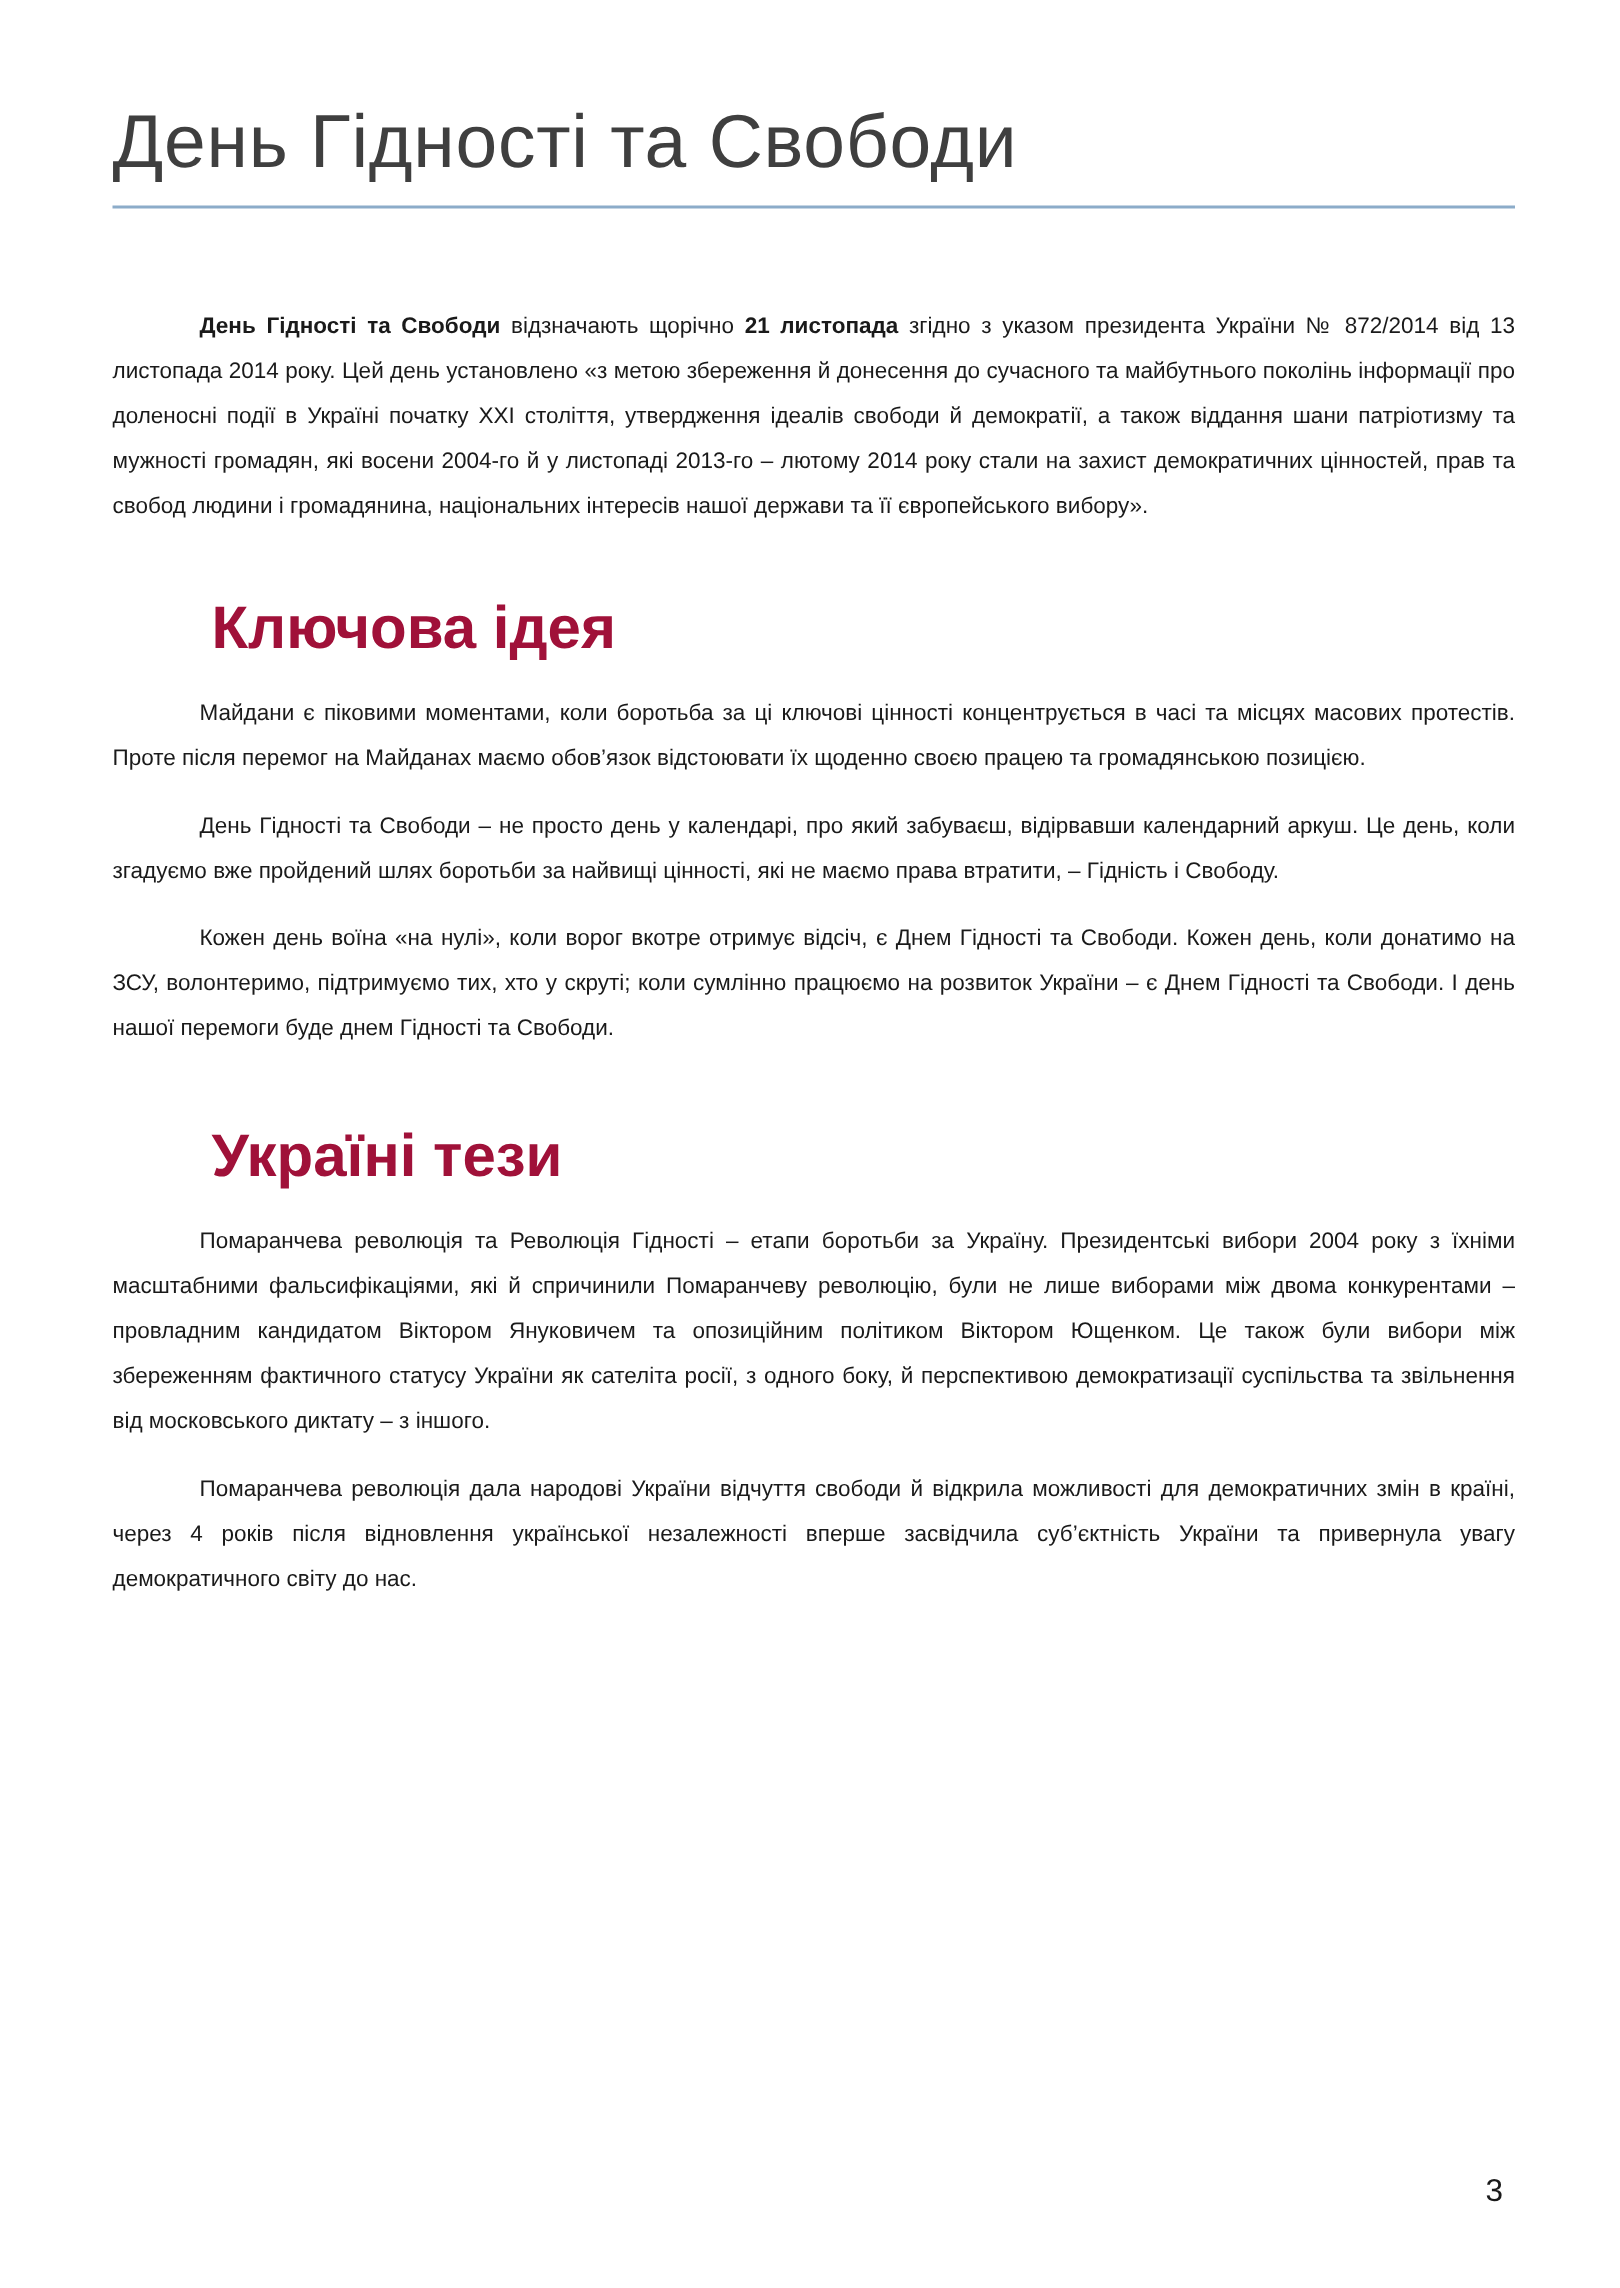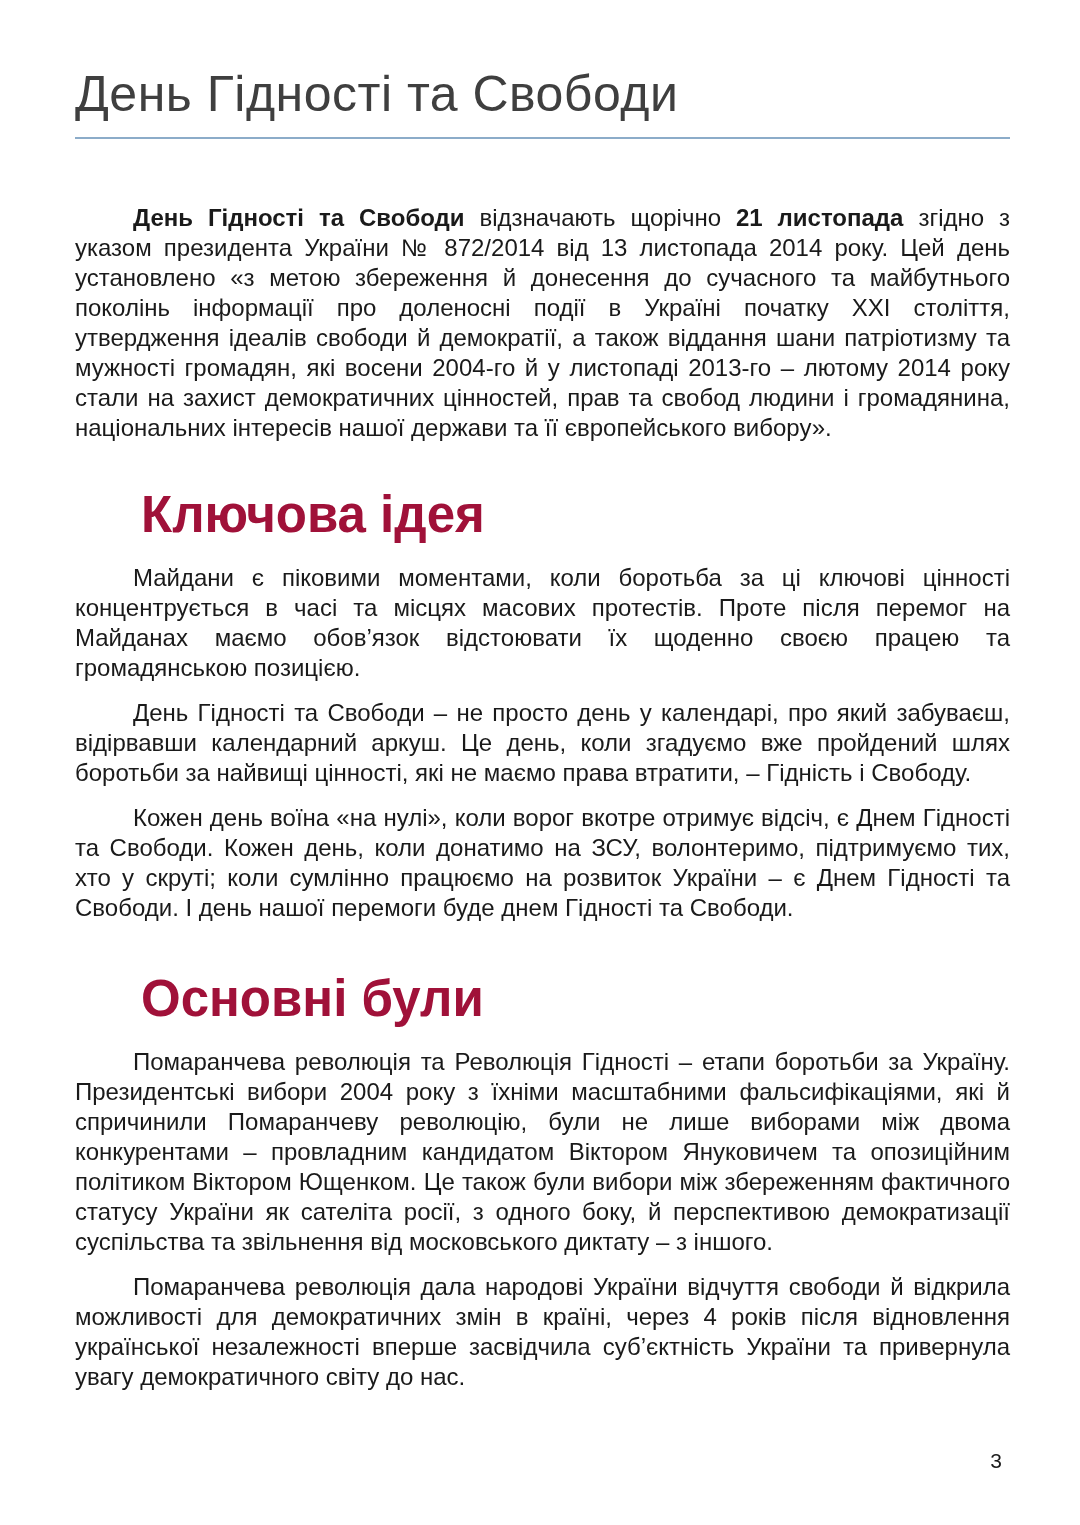--- a/index.html
+++ b/index.html
@@ -26,33 +26,33 @@
     font-size: 50px;
     line-height: 1.15;
     font-weight: 400;
     letter-spacing: 0.5px;
     color: var(--title-color, #3f3f3f);
     padding-bottom: 13px;
     border-bottom: 2px solid var(--rule-color, #8cacc9);
   }
   p.body {
     margin: 0 0 15px 0;
-    font-size: 24px;
+    font-size: 15px;
     line-height: 30px;
     text-align: justify;
     text-indent: 58px;
     color: var(--text-color, #1a1a1a);
   }
   p.body.intro {
     margin-top: 64px;
     margin-bottom: 0;
   }
   h2.section-heading {
     margin: 48px 0 20px 66px;
-    font-size: 51px;
+    font-size: 40px;
     line-height: 1.1;
     font-weight: 700;
     color: var(--heading-accent, #a01139);
   }
   h2.section-heading.first {
     margin-top: 44px;
   }
   .page-number {
     position: absolute;
     right: 78px;
@@ -71,21 +71,21 @@
     <h1 class="doc-title">День Гідності та Свободи</h1>
 
     <p class="body intro"><span class="run-bold">День Гідності та Свободи</span><span> відзначають щорічно </span><span class="run-bold">21 листопада</span><span> згідно з указом президента України № 872/2014 від 13 листопада 2014 року. Цей день установлено «з метою збереження й донесення до сучасного та майбутнього поколінь інформації про доленосні події в Україні початку XXI століття, утвердження ідеалів свободи й демократії, а також віддання шани патріотизму та мужності громадян, які восени 2004-го й у листопаді 2013-го – лютому 2014 року стали на захист демократичних цінностей, прав та свобод людини і громадянина, національних інтересів нашої держави та її європейського вибору».</span></p>
 
     <h2 class="section-heading first">Ключова ідея</h2>
 
     <p class="body">Майдани є піковими моментами, коли боротьба за ці ключові цінності концентрується в часі та місцях масових протестів. Проте після перемог на Майданах маємо обов’язок відстоювати їх щоденно своєю працею та громадянською позицією.</p>
     <p class="body">День Гідності та Свободи – не просто день у календарі, про який забуваєш, відірвавши календарний аркуш. Це день, коли згадуємо вже пройдений шлях боротьби за найвищі цінності, які не маємо права втратити, – Гідність і Свободу.</p>
     <p class="body">Кожен день воїна «на нулі», коли ворог вкотре отримує відсіч, є Днем Гідності та Свободи. Кожен день, коли донатимо на ЗСУ, волонтеримо, підтримуємо тих, хто у скруті; коли сумлінно працюємо на розвиток України – є Днем Гідності та Свободи. І день нашої перемоги буде днем Гідності та Свободи.</p>
 
-    <h2 class="section-heading">Основні були</h2>
+    <h2 class="section-heading">Україні тези</h2>
 
     <p class="body">Помаранчева революція та Революція Гідності – етапи боротьби за Україну. Президентські вибори 2004 року з їхніми масштабними фальсифікаціями, які й спричинили Помаранчеву революцію, були не лише виборами між двома конкурентами – провладним кандидатом Віктором Януковичем та опозиційним політиком Віктором Ющенком. Це також були вибори між збереженням фактичного статусу України як сателіта росії, з одного боку, й перспективою демократизації суспільства та звільнення від московського диктату – з іншого.</p>
     <p class="body">Помаранчева революція дала народові України відчуття свободи й відкрила можливості для демократичних змін в країні, через 4 років після відновлення української незалежності вперше засвідчила суб’єктність України та привернула увагу демократичного світу до нас.</p>
 
   </div>
 
   <div class="page-number">3</div>
 </div>
 
 </body></html>

